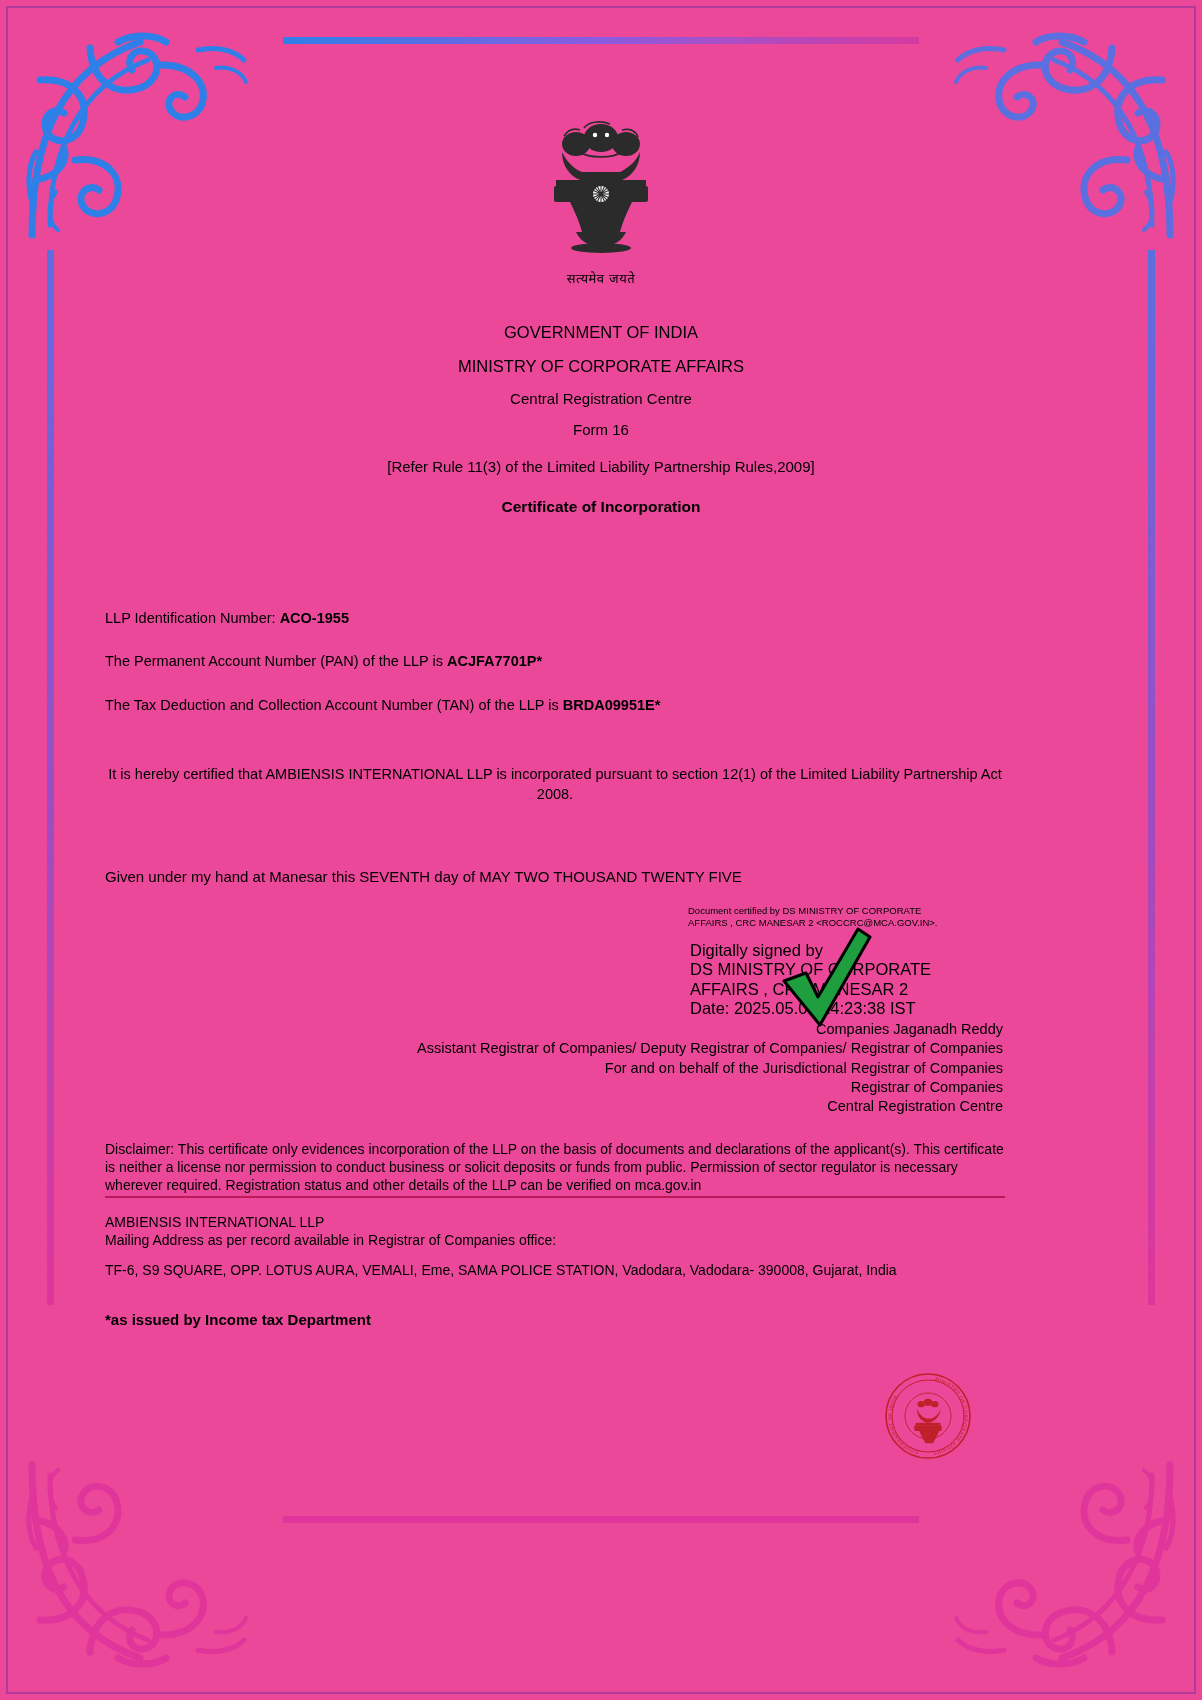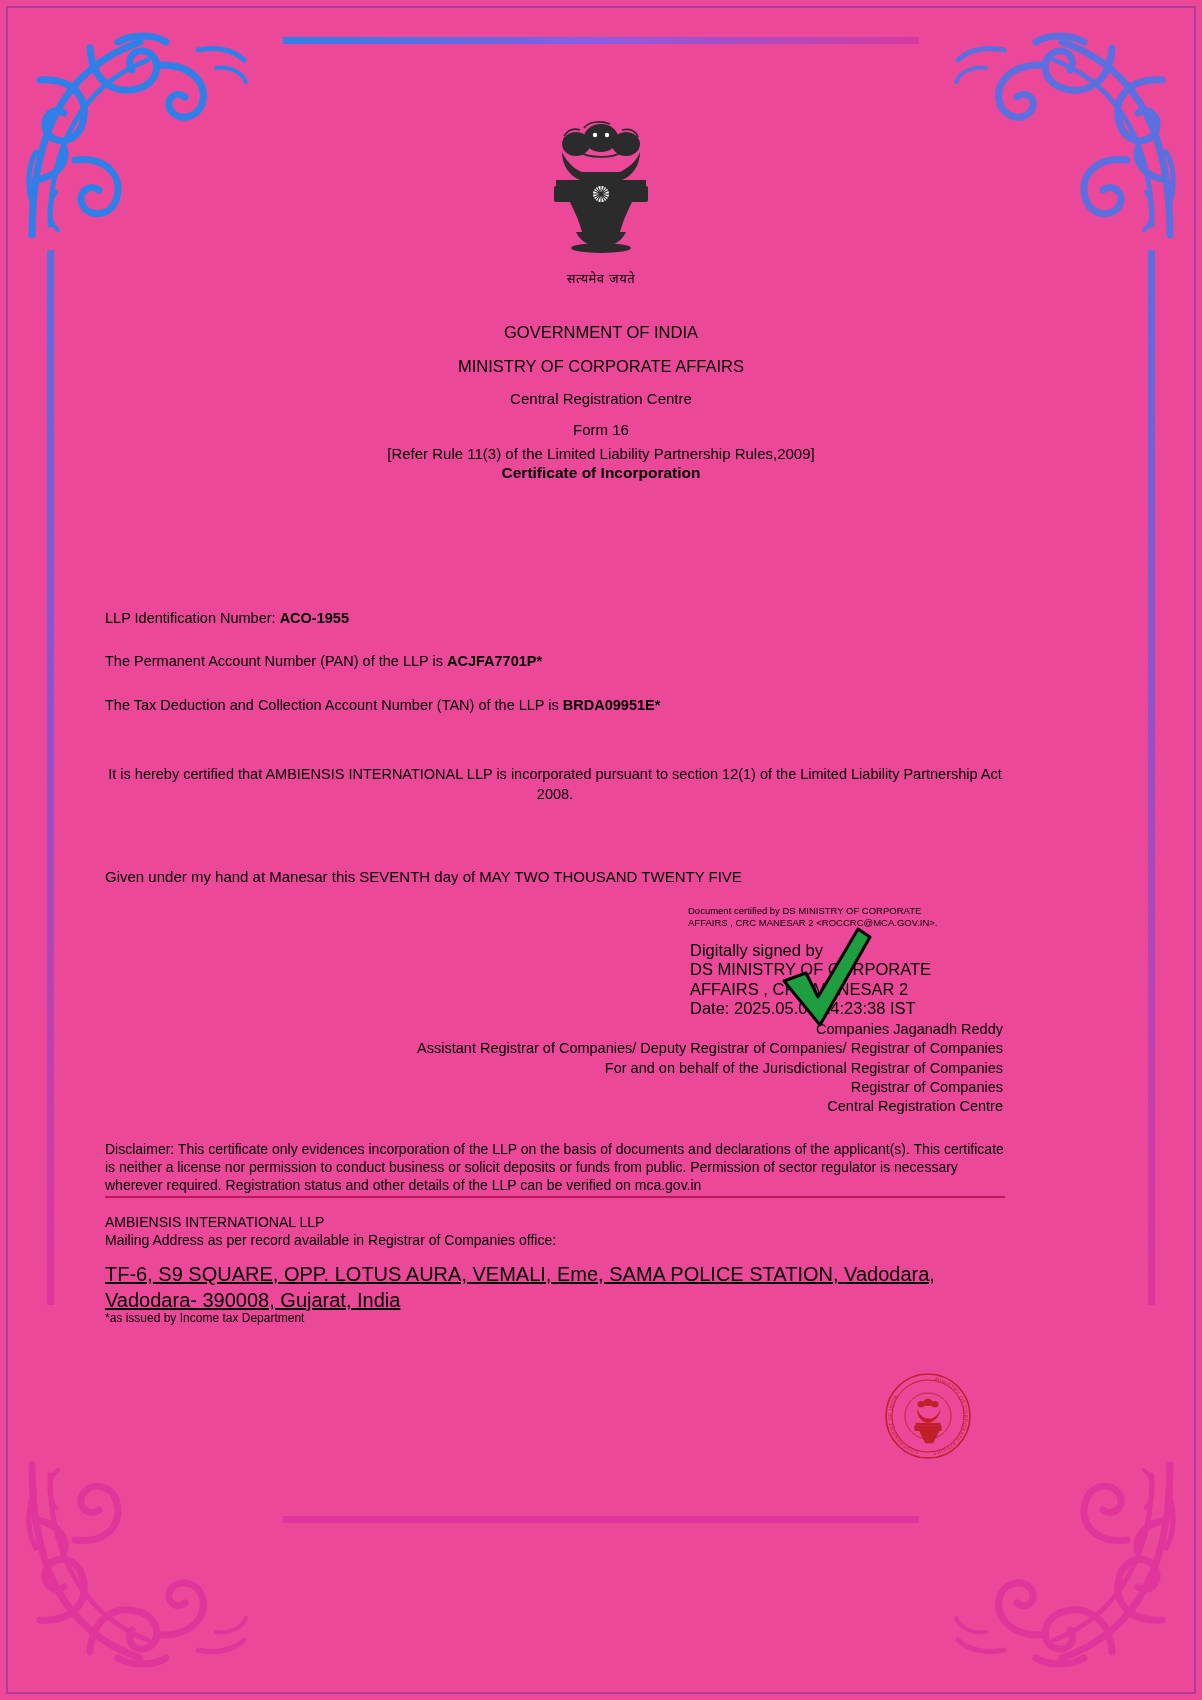--- a/index.html
+++ b/index.html
@@ -86,22 +86,22 @@
   .headings {
     position: absolute;
     left: 0; right: 0;
     top: 324px;
     text-align: center;
   }
   .headings div { line-height: 1.0; }
   .h-govt     { font-size: 16.5px; margin-bottom: 17px; }
   .h-ministry { font-size: 16.5px; margin-bottom: 17px; }
   .h-crc      { font-size: 15px;   margin-bottom: 16px; }
-  .h-form     { font-size: 15px;   margin-bottom: 9px; }
-  .h-rule     { font-size: 15px;   margin-bottom: 4px; text-align: center; }
+  .h-form     { font-size: 15px;   margin-bottom: 22px; }
+  .h-rule     { font-size: 15px;   margin-bottom: 25px; text-align: center; }
   .h-title    { font-size: 15.5px; font-weight: bold; }
 
   
   .content {
     position: absolute;
     left: 105px;
     top: 610px;
     width: 898px;
   }
   .idline {
@@ -182,29 +182,29 @@
     top: 1213px;
     width: 900px;
     font-size: 14px;
     line-height: 1.3;
   }
   .mail-addr {
     position: absolute;
     left: 105px;
     top: 1261px;
     width: 900px;
-    font-size: 20px;
+    font-size: 14px;
     line-height: 1.3;
-    text-decoration: underline;
   }
   .asterisk-note {
     position: absolute;
     left: 105px;
     top: 1311px;
-    font-size: 12px;
+    font-size: 15px;
+    font-weight: bold;
   }
 
   
   .seal {
     position: absolute;
     left: 884px;
     top: 1372px;
     width: 88px;
     height: 88px;
   }

